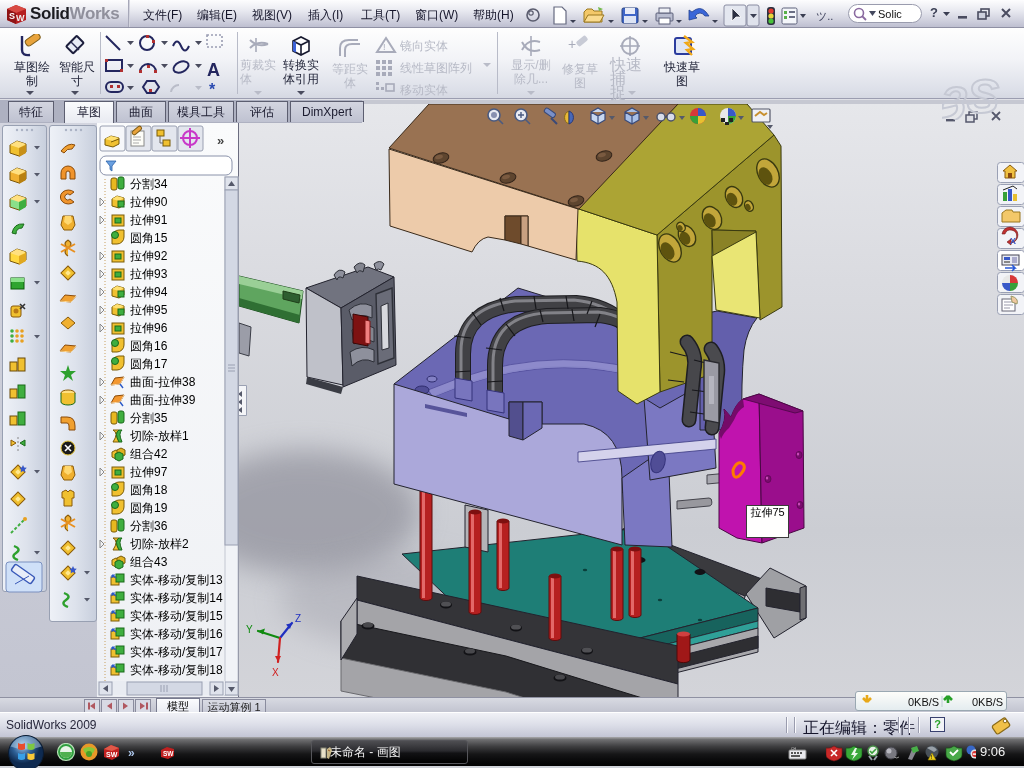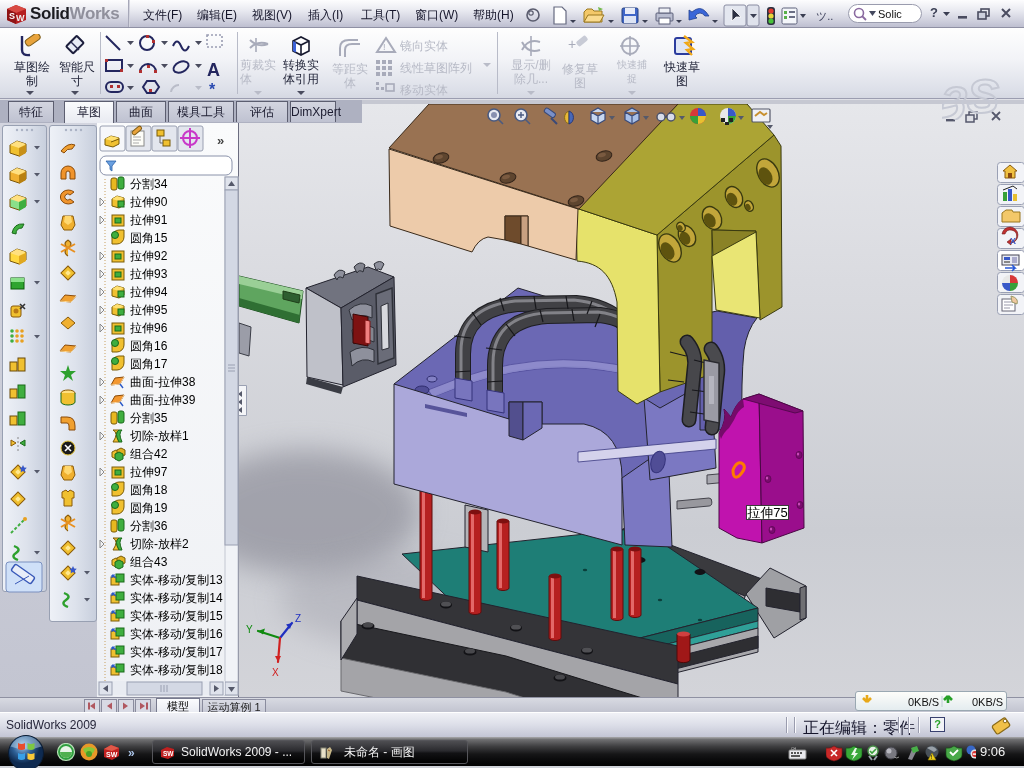--- a/index.html
+++ b/index.html
@@ -322,21 +322,21 @@
         <path d="M14,134 q8,2 6,8 l-5,-2z" fill="#f0c8a0" stroke="#996"></path>
  </svg>
 </div>
 
 <div class="abs" style="left:234px;top:385px;width:13px;height:31px;background:#f4f5f8;border:1px solid #9aa0b2;border-radius:3px 0 0 3px">
  <svg width="11" height="29">
         <path d="M7,5 l-4,3 4,3z M7,13 l-4,3 4,3z M7,21 l-4,3 4,3z" fill="#55596a"></path>
       </svg>
 </div>
 
-<div class="abs" style="left:746px;top:505px;width:43px;height:15px;background:#fffffe;border:1px solid #3a3a3a;font-size:13px;color:#000;line-height:13px;text-align:center;white-space:nowrap">拉伸75</div>
+<div class="abs" style="left:746px;top:505px;width:43px;height:33px;background:#fffffe;border:1px solid #3a3a3a;font-size:11px;color:#000;line-height:13px;text-align:center;white-space:nowrap">拉伸75</div>
 
 <div class="abs" id="titlebar">
  <svg class="abs" style="left:5px;top:3px" width="23" height="23" viewBox="0 0 23 23">
   <polygon points="2,6 11,2 21,6 21,17 11,21 2,17" fill="#b51e20"></polygon>
   <polygon points="2,6 11,2 21,6 11,10" fill="#d84a44"></polygon>
   <polygon points="2,6 11,10 11,21 2,17" fill="#8f1416"></polygon>
   <text x="4" y="16" font-size="9" font-weight="bold" fill="#fff">S</text>
   <text x="11" y="18" font-size="9" font-weight="bold" fill="#eee">W</text>
  </svg>
  <div class="abs" style="left:30px;top:4px;font-size:17px;font-weight:bold;letter-spacing:-.4px"><span style="color:#1b1b20">Solid</span><span style="color:#90909c">Works</span></div>
@@ -547,39 +547,39 @@
   <text x="2" y="15" font-size="14" fill="#a8abba">+</text>
         <rect x="10" y="4" width="12" height="6" rx="2" transform="rotate(-40 16 7)" fill="#c8cbd6"></rect>
  </svg>
  <div class="abs gtxt" style="left:558px;top:34px;width:44px;text-align:center;font-size:12px;line-height:14px">修复草<br>图</div>
 
  <svg class="abs" style="left:618px;top:6px" width="24" height="24" viewBox="0 0 24 24">
   <circle cx="12" cy="12" r="8" fill="none" stroke="#a8abba" stroke-width="2"></circle>
         <line x1="12" y1="2" x2="12" y2="22" stroke="#a8abba" stroke-width="1.6"></line>
         <line x1="2" y1="12" x2="22" y2="12" stroke="#a8abba" stroke-width="1.6"></line>
  </svg>
- <div class="abs gtxt" style="left:610px;top:30px;width:44px;text-align:center;font-size:10px;line-height:14px">快速捕<br>捉</div>
+ <div class="abs gtxt" style="left:610px;top:30px;width:44px;text-align:left;font-size:16px;line-height:14px">快速捕<br>捉</div>
  <svg class="abs" style="left:627px;top:62px" width="10" height="6">
         <path d="M1,1 l4,4 4,-4z" fill="#b9bcc8"></path>
       </svg>
 
  <svg class="abs" style="left:672px;top:5px" width="26" height="26" viewBox="0 0 26 26">
   <rect x="3" y="5" width="16" height="16" rx="2" fill="#dfe6f6" stroke="#2b3c9e" stroke-width="2"></rect>
   <path d="M12,3 l8,6 -6,1 7,6 -6,1 5,5" fill="none" stroke="#f0a818" stroke-width="2.4"></path>
  </svg>
  <div class="abs btxt" style="left:660px;top:32px;width:44px;text-align:center;font-size:12px;line-height:14px">快速草<br>图</div>
 </div>
 
 <div class="abs" id="tabrow">
  <div class="tab" style="left:8px;width:46px">特征</div>
  <div class="tab act" style="left:64px;width:50px">草图</div>
  <div class="tab" style="left:116px;width:50px">曲面</div>
  <div class="tab" style="left:168px;width:66px">模具工具</div>
  <div class="tab" style="left:236px;width:52px">评估</div>
- <div class="tab" style="left:290px;width:46px">DimXpert</div>
+ <div class="tab" style="left:290px;width:74px">DimXpert</div>
 </div>
 
 <div class="abs" style="left:0;top:123px;width:97px;height:574px;background:linear-gradient(180deg,#d3d5df,#c3c5d1)"></div>
 <div class="abs ltb" id="ltb1">
 <svg class="abs" style="left:0;top:0" width="45" height="467" viewBox="0 0 45 467">
 <g fill="#aab2c4">
           <circle cx="14" cy="4" r="1.2"></circle>
           <circle cx="19" cy="4" r="1.2"></circle>
           <circle cx="24" cy="4" r="1.2"></circle>
           <circle cx="29" cy="4" r="1.2"></circle>
@@ -941,22 +941,21 @@
  <div class="abs" style="left:908px;top:4px;width:2px;height:16px;background:#fafafd;border-left:1px solid #9a9cae"></div>
  <div class="abs" style="left:918px;top:4px;width:2px;height:16px;background:#fafafd;border-left:1px solid #9a9cae"></div>
  <div class="abs" style="left:930px;top:4px;width:15px;height:15px;background:#f2f3f7;border:1px solid #38406e;font-size:11px;font-weight:bold;color:#28a028;text-align:center;line-height:13px">?</div>
  <svg class="abs" style="left:990px;top:3px" width="22" height="19" viewBox="0 0 22 19">
   <rect x="3" y="5" width="16" height="10" rx="2" transform="rotate(-35 11 10)" fill="#f0c048" stroke="#8a6a18" stroke-width="1.2"></rect>
   <circle cx="15" cy="5" r="1.8" fill="#fff" stroke="#8a6a18"></circle>
  </svg>
 </div>
 
 <div class="abs" id="taskbar">
- <div class="tbtn" style="left:152px;width:153px"><span style="margin-left:28px">SolidWorks 2009 - ...</span></div>
- <div class="tbtn" style="left:311px;width:157px"><span style="margin-left:32px">未命名 - 画图</span></div>
+ <div class="tbtn" style="left:311px;width:157px"><span style="margin-left:18px">未命名 - 画图</span></div>
 
  <svg class="abs" style="left:5px;top:-3px;z-index:4" width="43" height="37" viewBox="0 0 43 37">
   <defs>
           <radialGradient id="orb" cx="40%" cy="30%">
             <stop offset="0%" stop-color="#9ec6ea"></stop>
             <stop offset="55%" stop-color="#2e6096"></stop>
             <stop offset="100%" stop-color="#0e2a50"></stop>
           </radialGradient>
         </defs>
   <circle cx="21" cy="19" r="17.5" fill="url(#orb)" stroke="#0a1a30" stroke-width="1"></circle>

